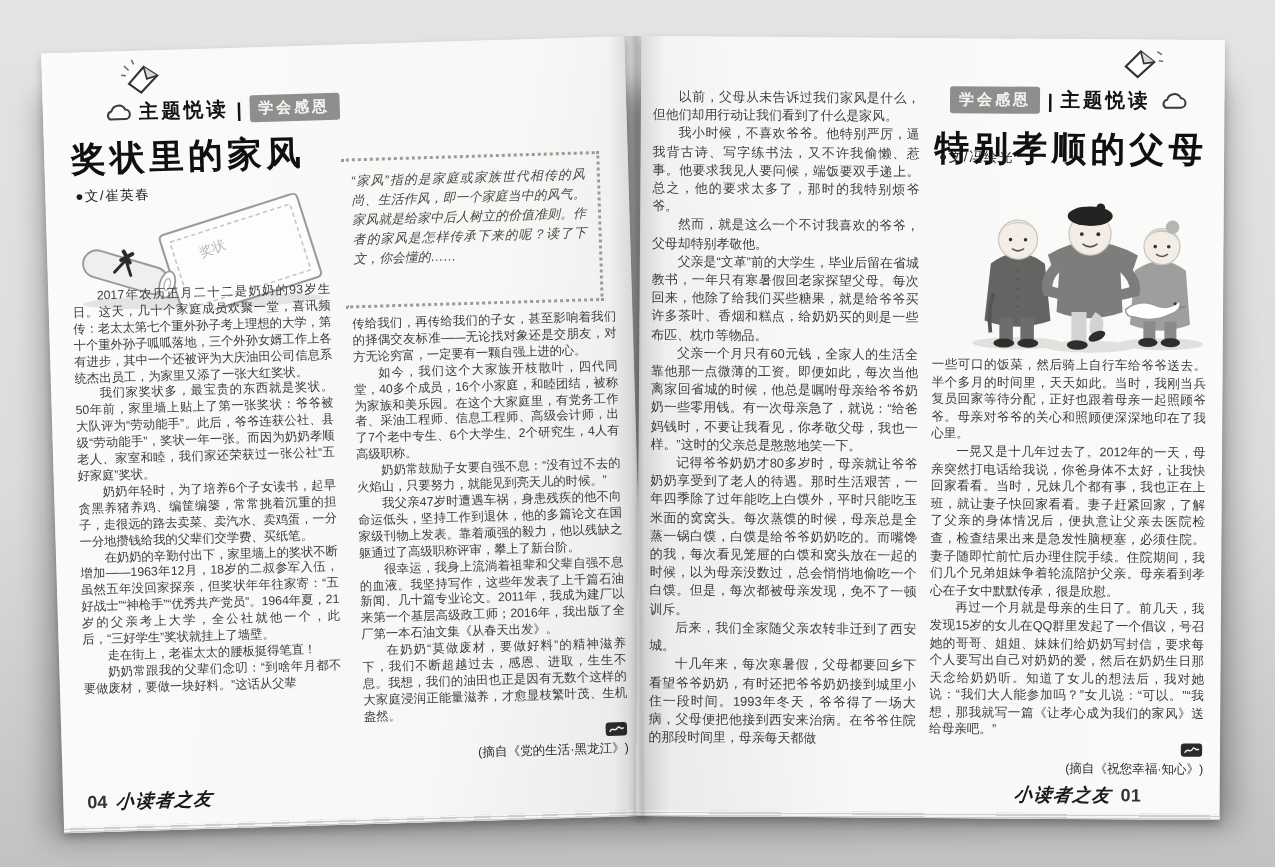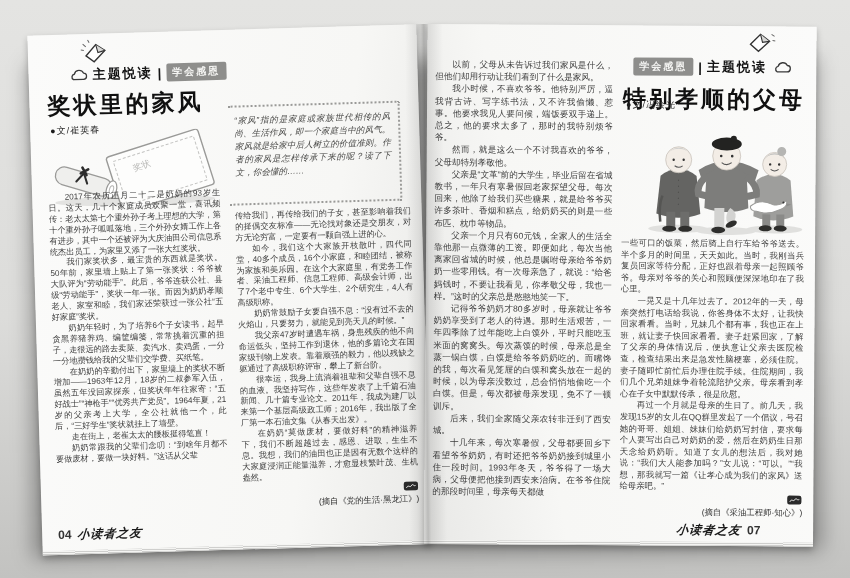--- a/index.html
+++ b/index.html
@@ -244,24 +244,24 @@
       <div class="col c-right2">
         <p class="cont">一些可口的饭菜，然后骑上自行车给爷爷送去。半个多月的时间里，天天如此。当时，我刚当兵复员回家等待分配，正好也跟着母亲一起照顾爷爷。母亲对爷爷的关心和照顾便深深地印在了我心里。</p>
         <p>一晃又是十几年过去了。2012年的一天，母亲突然打电话给我说，你爸身体不太好，让我快回家看看。当时，兄妹几个都有事，我也正在上班，就让妻子快回家看看。妻子赶紧回家，了解了父亲的身体情况后，便执意让父亲去医院检查，检查结果出来是急发性脑梗塞，必须住院。妻子随即忙前忙后办理住院手续。住院期间，我们几个兄弟姐妹争着轮流陪护父亲。母亲看到孝心在子女中默默传承，很是欣慰。</p>
         <p>再过一个月就是母亲的生日了。前几天，我发现15岁的女儿在QQ群里发起了一个倡议，号召她的哥哥、姐姐、妹妹们给奶奶写封信，要求每个人要写出自己对奶奶的爱，然后在奶奶生日那天念给奶奶听。知道了女儿的想法后，我对她说：“我们大人能参加吗？”女儿说：“可以。”“我想，那我就写一篇《让孝心成为我们的家风》送给母亲吧。”</p>
         <div class="stamp-row">
           <svg width="16" height="11" viewBox="0 0 18 12">
             <rect x="1" y="1" width="16" height="10" rx="2.5" fill="#2a2a2a"></rect>
             <path d="M4 8 C6 3.5 8 9 10 5 C11 3 13 7.5 14.5 5" stroke="#f2f2f0" stroke-width="1.1" fill="none"></path>
           </svg>
         </div>
-        <div class="attribution">(摘自《采油工程师·知心》)</div>
+        <div class="attribution">(摘自《祝您幸福·知心》)</div>
       </div>
 
       <div class="footer" style="left:252px;top:496px;">
         <span class="logo-script">小读者之友</span>
-        <span class="page-no">07</span>
+        <span class="page-no">01</span>
       </div>
     </div>
 
     <div class="fold"></div>
   </div>
 </div>
 
 </body></html>

